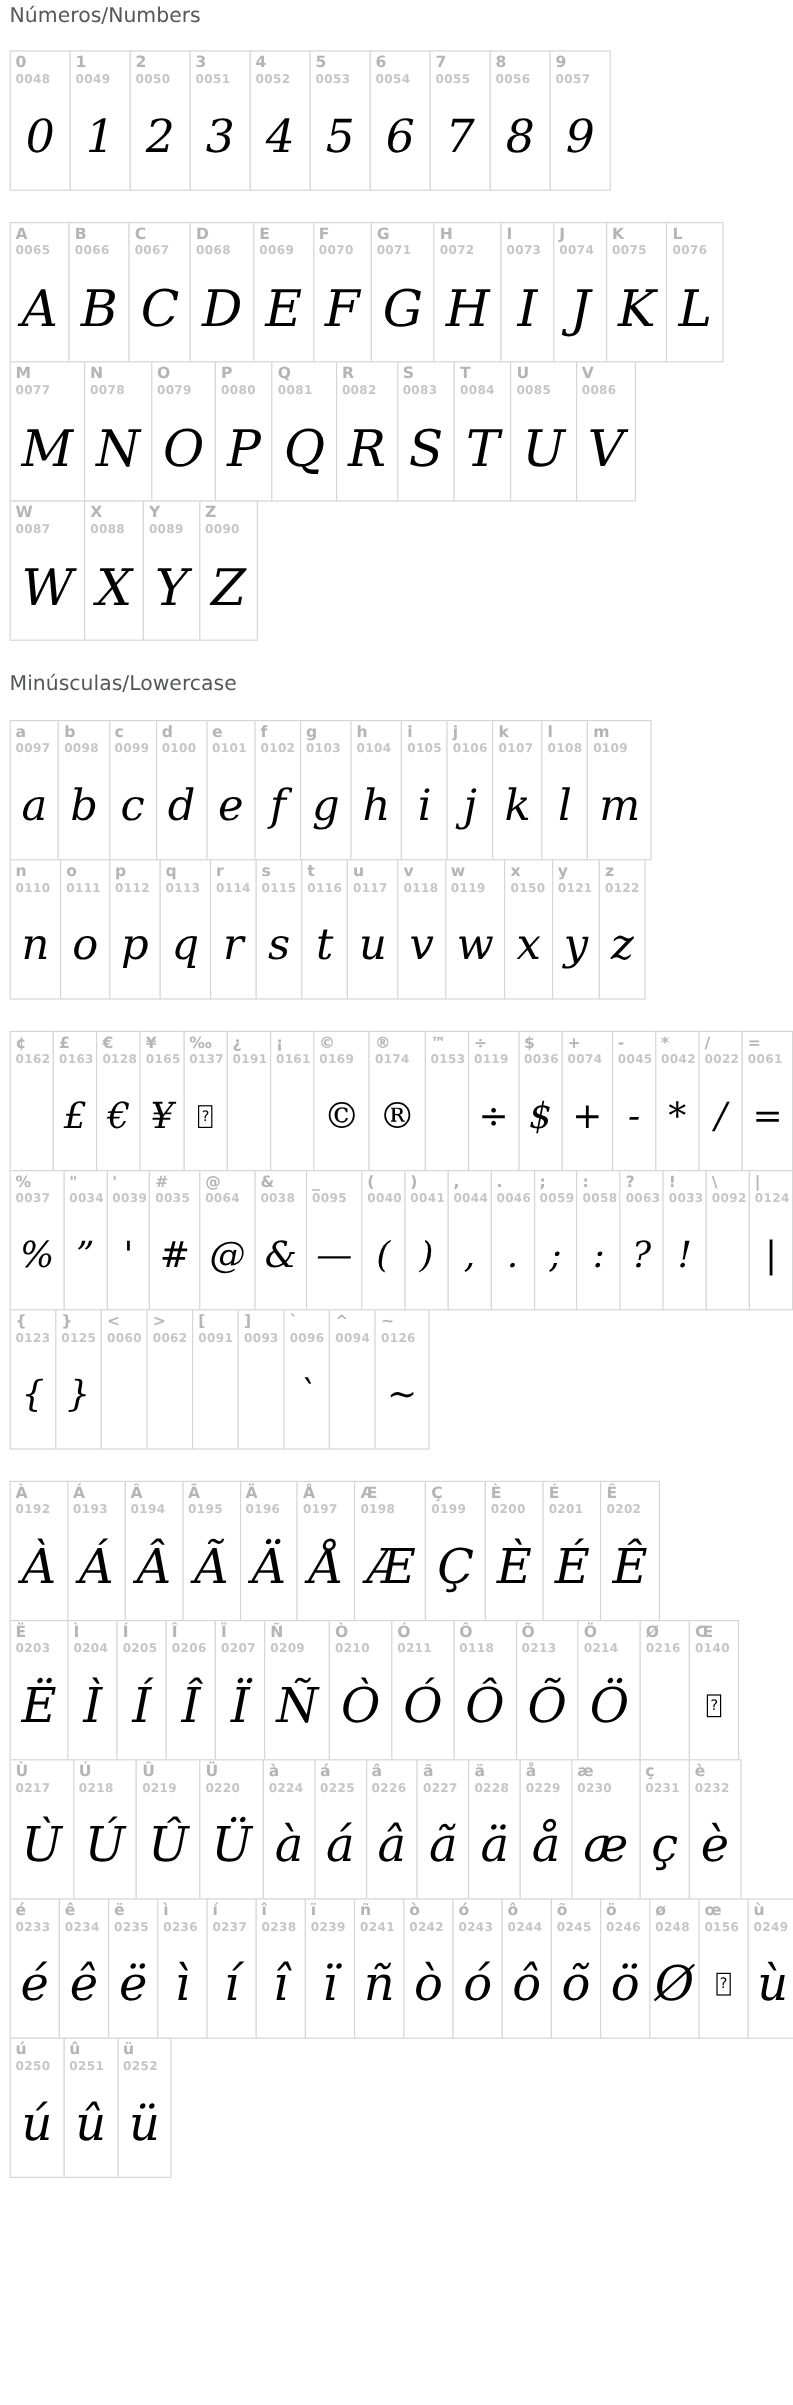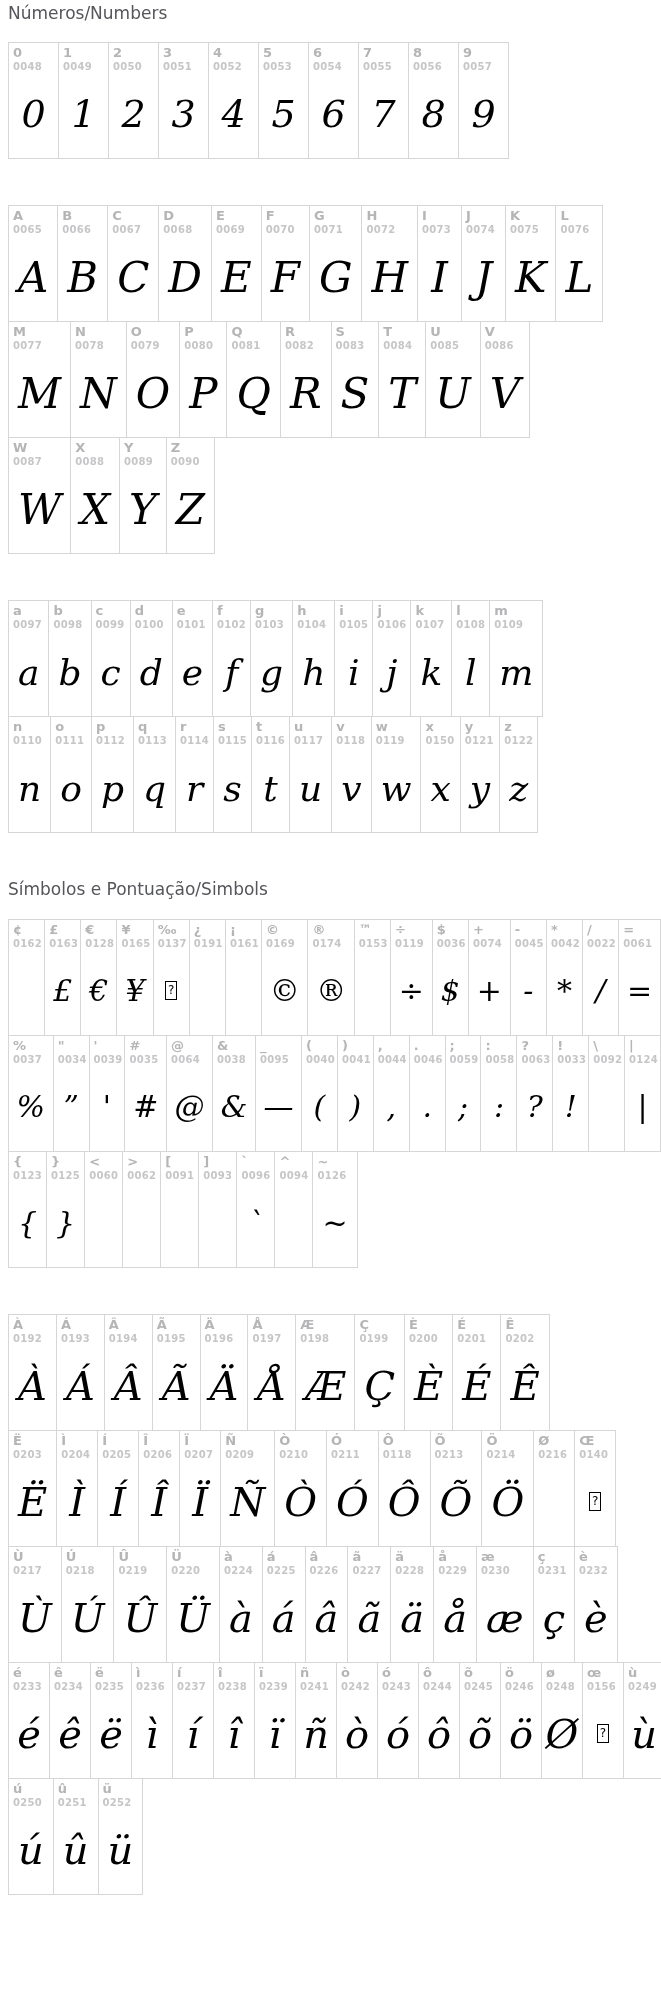--- a/index.html
+++ b/index.html
@@ -2,21 +2,21 @@
 <html><head>
 <meta charset="utf-8">
 <style>
   html,body{margin:0;padding:0;background:#ffffff;}
   body{
     width:661px;
     box-sizing:border-box;
     padding:3px 0 10px 8px;
     font-family:"DejaVu Sans","Liberation Sans",sans-serif;
   }
-  .section{margin-bottom:46px;}
+  .section{margin-bottom:26px;}
   .section-title{
     font-size:17px;
     font-weight:400;
     color:#55565a;
     margin:0 0 19px 0;
     line-height:1.2;
   }
   .grid-row{display:flex;align-items:stretch;}
   .grid-row + .grid-row{margin-top:-1px;}
   .cell{
@@ -251,20 +251,21 @@
           <div class="cell">
             <div class="cell-letter">Z</div>
             <div class="cell-code">0090</div>
             <div class="cell-glyph">Z</div>
           </div>
         </div>
       </div>
   </section>
 
   <section class="section sec-lowercase">
+    <h2 class="section-title">Minúsculas/Lowercase</h2>
     <div class="rows">
         <div class="grid-row">
           <div class="cell">
             <div class="cell-letter">a</div>
             <div class="cell-code">0097</div>
             <div class="cell-glyph">a</div>
           </div>
           <div class="cell">
             <div class="cell-letter">b</div>
             <div class="cell-code">0098</div>
@@ -390,21 +391,20 @@
           <div class="cell">
             <div class="cell-letter">z</div>
             <div class="cell-code">0122</div>
             <div class="cell-glyph">z</div>
           </div>
         </div>
       </div>
   </section>
 
   <section class="section sec-symbols">
-    <h2 class="section-title">Símbolos e Pontuação/Simbols</h2>
     <div class="rows">
         <div class="grid-row">
           <div class="cell">
             <div class="cell-letter">¢</div>
             <div class="cell-code">0162</div>
             <div class="cell-glyph"></div>
           </div>
           <div class="cell">
             <div class="cell-letter">£</div>
             <div class="cell-code">0163</div>

